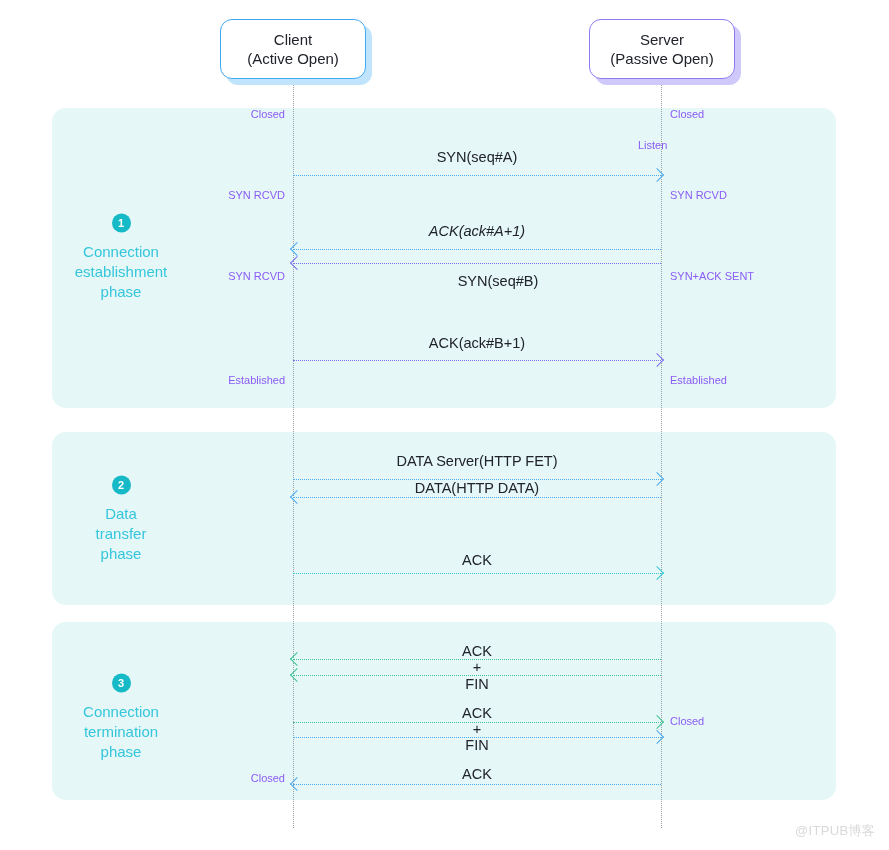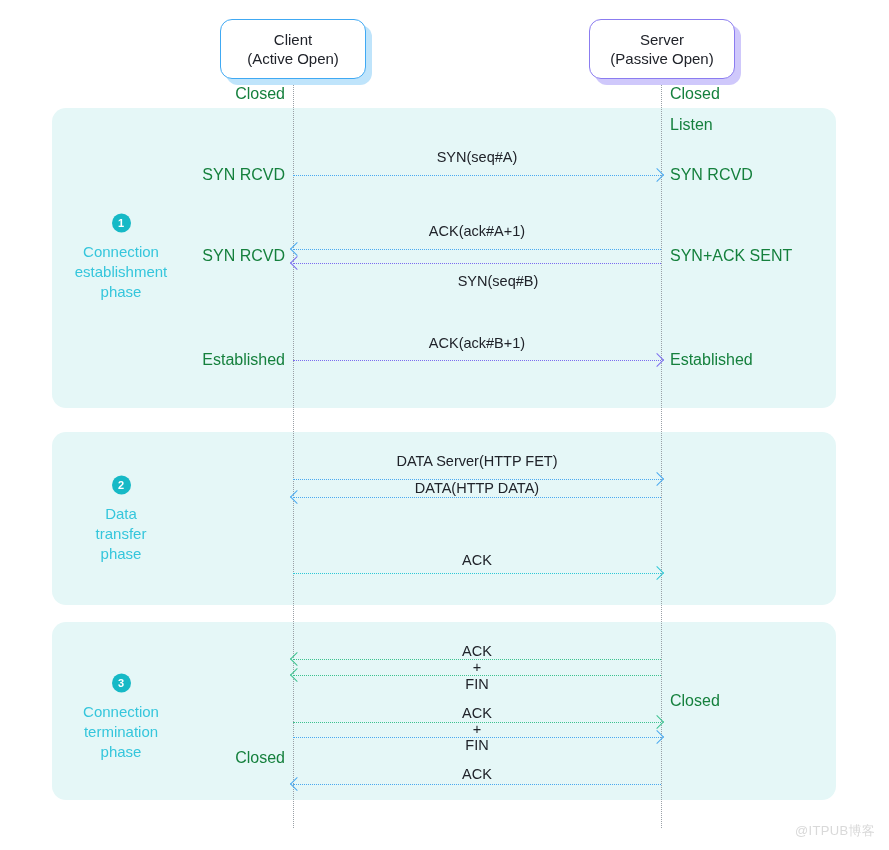--- a/index.html
+++ b/index.html
@@ -44,22 +44,22 @@
     position:absolute;top:78px;width:0;
     border-left:1.6px dotted #9aa0a6;
     z-index:4;
   }
   #lifeline-client{left:293px;height:750px;}
   #lifeline-server{left:661px;height:750px;}
 
   
   .state{
     position:absolute;
-    font-size:16px;color:#15803d;
-    white-space:nowrap;z-index:5;
+    font-size:11px;color:#8b5cf6;
+    white-space:nowrap;z-index:5;margin-top:20px;
   }
   .state.left{text-align:right;transform:translate(-100%,-50%);}
   .state.right{text-align:left;transform:translateY(-50%);}
 
   
   .msg{position:absolute;height:0;z-index:5;}
   .msg .line{
     position:absolute;left:0;right:0;top:0;
     border-top-width:1.6px;border-top-style:dotted;
   }
@@ -137,37 +137,37 @@
     <span class="ln">(Active Open)</span>
   </div>
 
   <div id="layer-states">
       <div class="state left" style="left: 285px; top: 94px;">Closed</div>
       <div class="state left" style="left: 285px; top: 175px;">SYN RCVD</div>
       <div class="state left" style="left: 285px; top: 256px;">SYN RCVD</div>
       <div class="state left" style="left: 285px; top: 360px;">Established</div>
       <div class="state left" style="left: 285px; top: 758px;">Closed</div>
       <div class="state right" style="left: 670px; top: 94px;">Closed</div>
-      <div class="state right" style="left: 670px; top: 125px;">Listen</div>
+      <div class="state right" style="left: 638px; top: 125px;">Listen</div>
       <div class="state right" style="left: 670px; top: 175px;">SYN RCVD</div>
       <div class="state right" style="left: 670px; top: 256px; text-align: right;">SYN+ACK SENT</div>
       <div class="state right" style="left: 670px; top: 360px;">Established</div>
       <div class="state right" style="left: 670px; top: 701px;">Closed</div>
     </div>
   <div id="layer-messages">
       <div class="msg to-right" style="left: 293px; width: 368px; top: 175px;">
         <div class="line" style="border-top-color: rgb(74, 169, 240);"></div>
         <div class="head" style="border-color: rgb(74, 169, 240);"></div>
       </div>
       <div class="msg-label" style="left: 477px; top: 157px; text-align: center;">SYN(seq#A)</div>
       <div class="msg to-left" style="left: 293px; width: 368px; top: 249px;">
         <div class="line" style="border-top-color: rgb(74, 169, 240);"></div>
         <div class="head" style="border-color: rgb(74, 169, 240);"></div>
       </div>
-      <div class="msg-label" style="left: 477px; top: 231px;">ACK(ack#A+1)</div>
+      <div class="msg-label" style="left: 477px; top: 231px; font-style: italic;">ACK(ack#A+1)</div>
       <div class="msg to-left" style="left: 293px; width: 368px; top: 263px;">
         <div class="line" style="border-top-color: rgb(123, 108, 240);"></div>
         <div class="head" style="border-color: rgb(123, 108, 240);"></div>
       </div>
       <div class="msg-label" style="left: 498px; top: 281px;">SYN(seq#B)</div>
       <div class="msg to-right" style="left: 293px; width: 368px; top: 360px;">
         <div class="line" style="border-top-color: rgb(123, 108, 240);"></div>
         <div class="head" style="border-color: rgb(123, 108, 240);"></div>
       </div>
       <div class="msg-label" style="left: 477px; top: 343px;">ACK(ack#B+1)</div>

